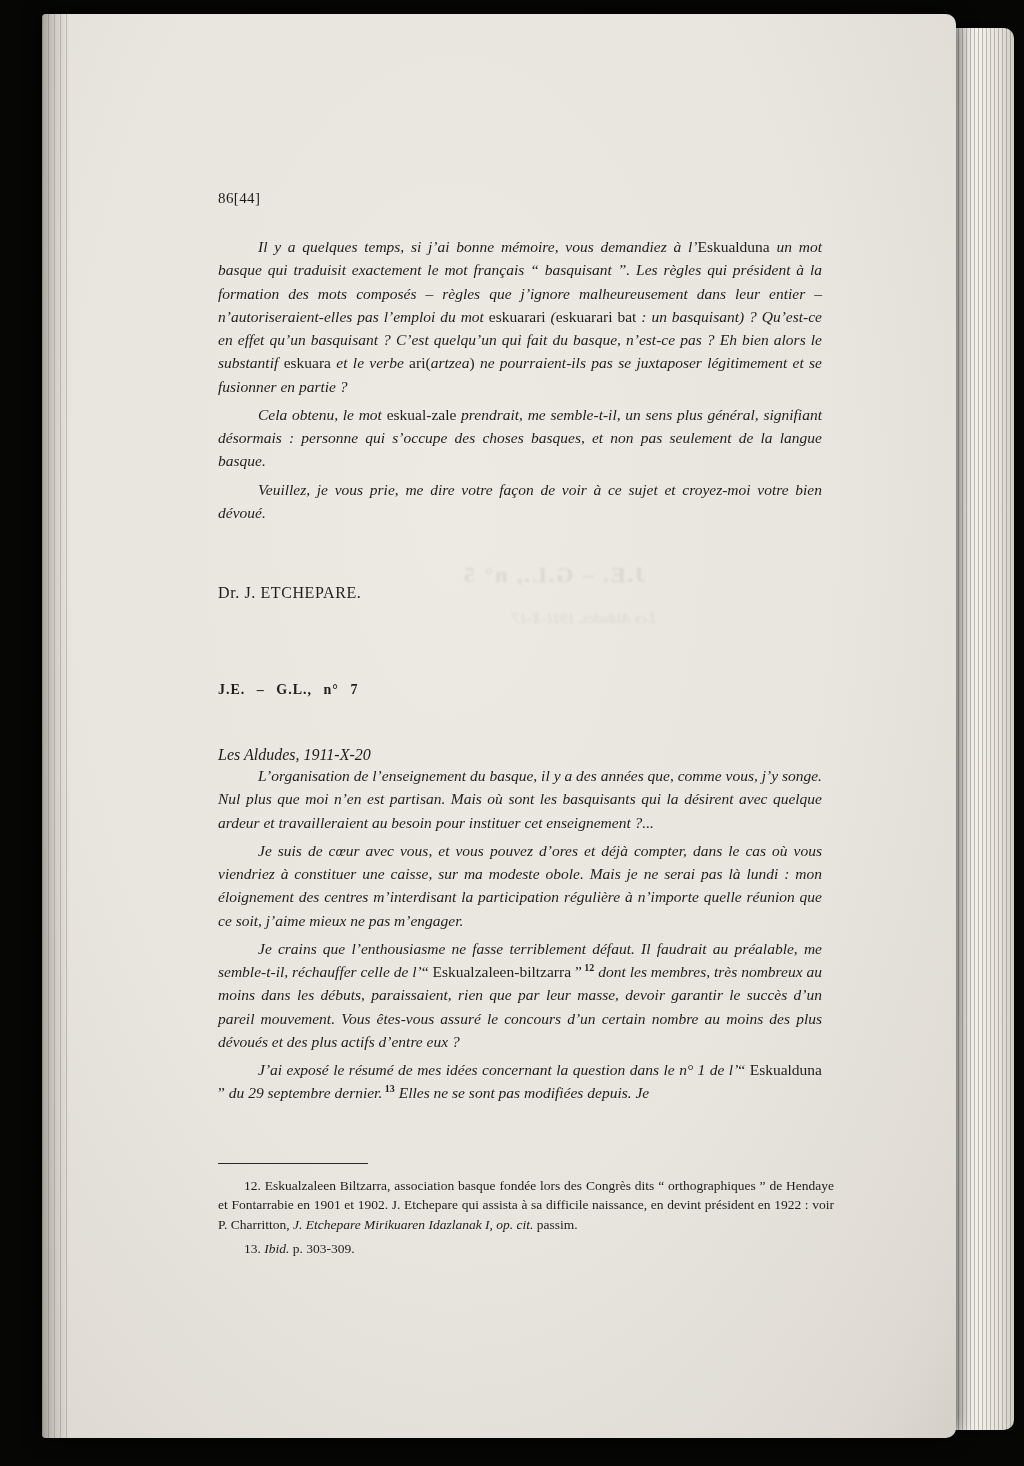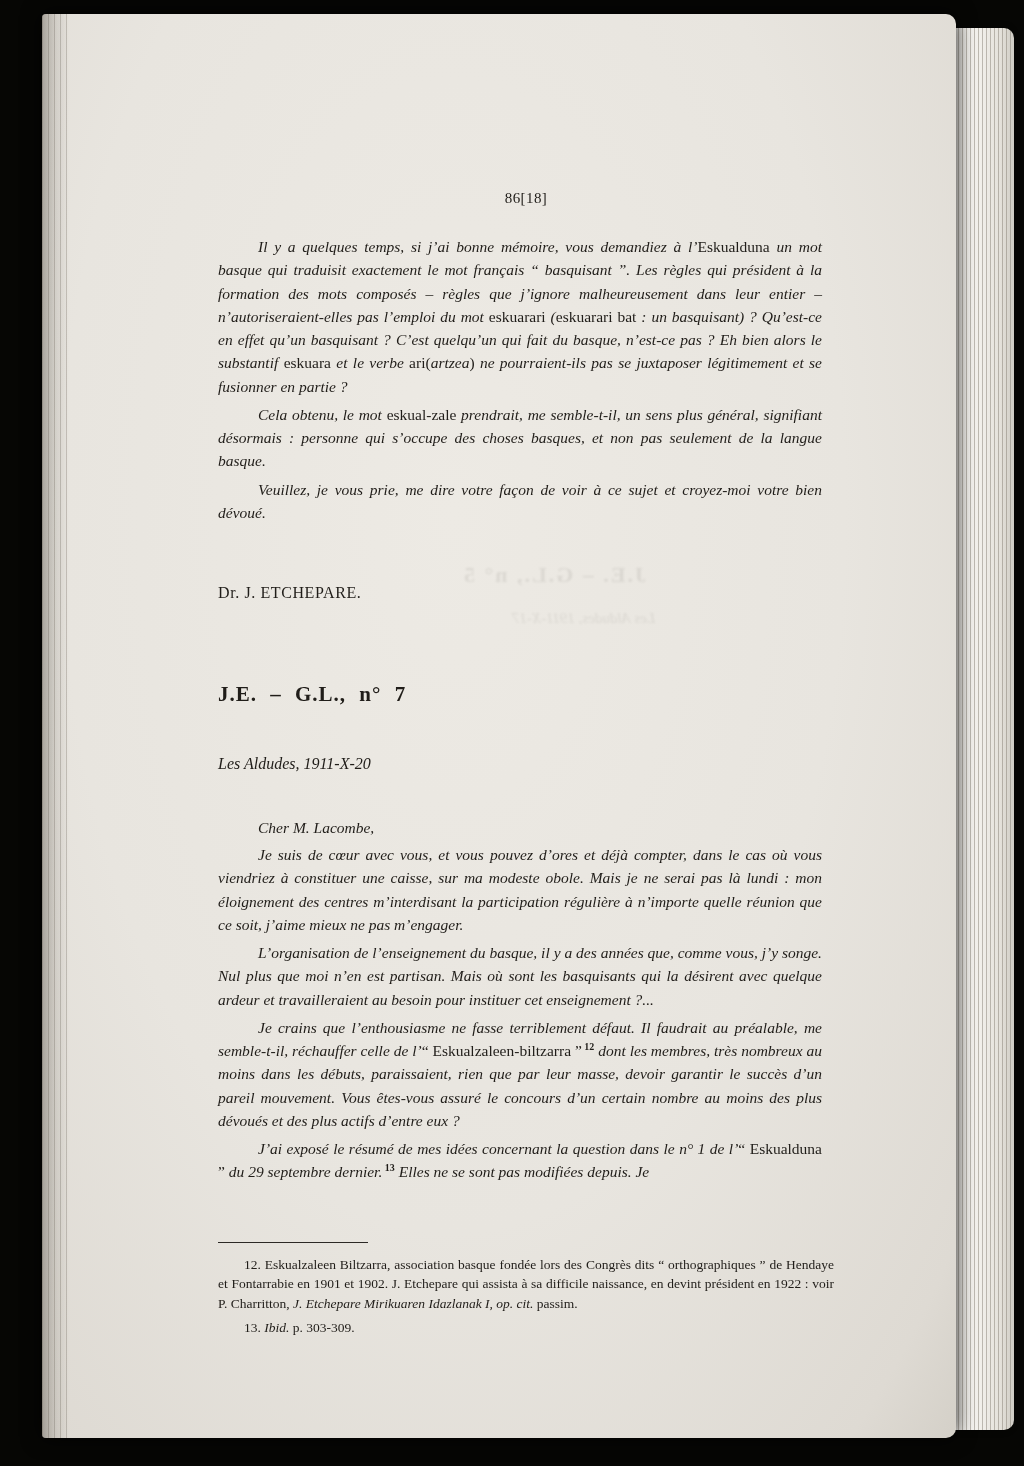--- a/index.html
+++ b/index.html
@@ -51,21 +51,21 @@
   }
   .content {
     position: absolute;
     left: 176px;
     top: 176px;
     width: 616px;
     color: #201d19;
   }
   .running-head {
     display: flex;
-    justify-content: center;
+    justify-content: flex-start;
     align-items: baseline;
     font-size: 15px;
     letter-spacing: 0.4px;
   }
   .running-title { letter-spacing: 1.2px; }
   .para {
     font-size: 15.5px;
     line-height: 1.5;
     text-align: justify;
     text-indent: 40px;
@@ -84,21 +84,21 @@
   .signature {
     margin-top: 60px;
     padding-right: 90px;
     text-align: left;
     font-size: 16px;
     letter-spacing: 0.6px;
     font-style: normal;
   }
   .letter-heading {
     margin: 80px 0 0 0;
-    font-size: 21px;
+    font-size: 14px;
     font-weight: bold;
     font-style: normal;
     letter-spacing: 1px;
     word-spacing: 7px;
   }
   .dateline {
     margin-top: 48px;
     font-style: italic;
     font-size: 16px;
   }
@@ -149,37 +149,36 @@
   <div class="page">
     <div class="binding"></div>
 
     <div class="ghost ghost-1">J.E. – G.L., n° 5</div>
     <div class="ghost ghost-2">Les Aldudes, 1911-X-17</div>
 
     <div class="content">
 
       <div class="running-head">
         <span>86</span>
-        <span>[18]</span>
+        <span>[44]</span>
       </div>
 
       <div class="para body-start"><span class="seg-i">Il y a quelques temps, si j’ai bonne mémoire, vous demandiez à l’</span><span class="seg-r">Eskualduna</span><span class="seg-i"> un mot basque qui traduisit exactement le mot français “ basquisant ”. Les règles qui président à la formation des mots composés – règles que j’ignore malheureusement dans leur entier – n’autoriseraient-elles pas l’emploi du mot </span><span class="seg-r">eskuarari</span><span class="seg-i"> (</span><span class="seg-r">eskuarari bat</span><span class="seg-i"> : un basquisant) ? Qu’est-ce en effet qu’un basquisant ? C’est quelqu’un qui fait du basque, n’est-ce pas ? Eh bien alors le substantif </span><span class="seg-r">eskuara</span><span class="seg-i"> et le verbe </span><span class="seg-r">ari(</span><span class="seg-i">artzea</span><span class="seg-r">)</span><span class="seg-i"> ne pourraient-ils pas se juxtaposer légitimement et se fusionner en partie ?</span></div>
       <div class="para"><span class="seg-i">Cela obtenu, le mot </span><span class="seg-r">eskual-zale</span><span class="seg-i"> prendrait, me semble-t-il, un sens plus général, signifiant désormais : personne qui s’occupe des choses basques, et non pas seulement de la langue basque.</span></div>
       <div class="para"><span class="seg-i">Veuillez, je vous prie, me dire votre façon de voir à ce sujet et croyez-moi votre bien dévoué.</span></div>
 
       <div class="signature">Dr. J. ETCHEPARE.</div>
 
       <h2 class="letter-heading">J.E. – G.L., n° 7</h2>
 
       <div class="dateline">Les Aldudes, 1911-X-20</div>
 
-      <div class="salutation">Cher M. Lacombe,</div>
 
+      <div class="para"><span class="seg-i">L’organisation de l’enseignement du basque, il y a des années que, comme vous, j’y songe. Nul plus que moi n’en est partisan. Mais où sont les basquisants qui la désirent avec quelque ardeur et travailleraient au besoin pour instituer cet enseignement ?...</span></div>
       <div class="para"><span class="seg-i">Je suis de cœur avec vous, et vous pouvez d’ores et déjà compter, dans le cas où vous viendriez à constituer une caisse, sur ma modeste obole. Mais je ne serai pas là lundi : mon éloignement des centres m’interdisant la participation régulière à n’importe quelle réunion que ce soit, j’aime mieux ne pas m’engager.</span></div>
-      <div class="para"><span class="seg-i">L’organisation de l’enseignement du basque, il y a des années que, comme vous, j’y songe. Nul plus que moi n’en est partisan. Mais où sont les basquisants qui la désirent avec quelque ardeur et travailleraient au besoin pour instituer cet enseignement ?...</span></div>
       <div class="para"><span class="seg-i">Je crains que l’enthousiasme ne fasse terriblement défaut. Il faudrait au préalable, me semble-t-il, réchauffer celle de l’</span><span class="seg-r">“ Eskualzaleen-biltzarra ”</span><sup class="seg-sup"> 12</sup><span class="seg-i"> dont les membres, très nombreux au moins dans les débuts, paraissaient, rien que par leur masse, devoir garantir le succès d’un pareil mouvement. Vous êtes-vous assuré le concours d’un certain nombre au moins des plus dévoués et des plus actifs d’entre eux ?</span></div>
       <div class="para"><span class="seg-i">J’ai exposé le résumé de mes idées concernant la question dans le n° 1 de l’</span><span class="seg-r">“ Eskualduna ”</span><span class="seg-i"> du 29 septembre dernier.</span><sup class="seg-sup"> 13</sup><span class="seg-i"> Elles ne se sont pas modifiées depuis. Je</span></div>
 
       <div class="footnotes">
         <div class="fn-rule"></div>
         <div class="footnote"><span class="seg-r">12. Eskualzaleen Biltzarra, association basque fondée lors des Congrès dits “ orthographiques ” de Hendaye et Fontarrabie en 1901 et 1902. J. Etchepare qui assista à sa difficile naissance, en devint président en 1922 : voir P. Charritton, </span><span class="seg-i">J. Etchepare Mirikuaren Idazlanak I, op. cit.</span><span class="seg-r"> passim.</span></div>
         <div class="footnote"><span class="seg-r">13. </span><span class="seg-i">Ibid.</span><span class="seg-r"> p. 303-309.</span></div>
       </div>
 
     </div>

